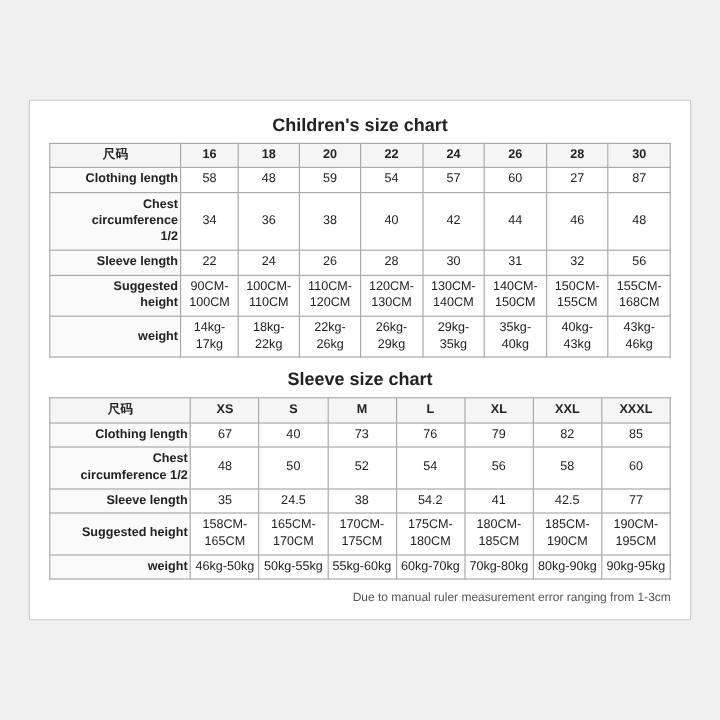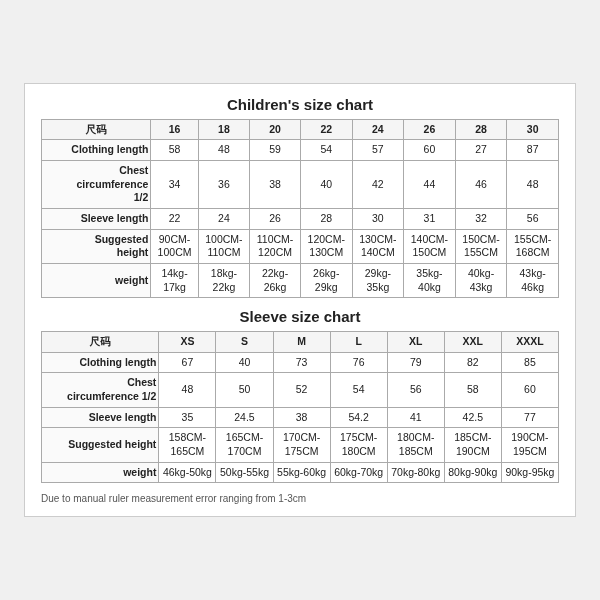--- a/index.html
+++ b/index.html
@@ -44,21 +44,21 @@
       font-weight: bold;
     }
     .row-header {
       text-align: right;
       padding-left: 21px;
       font-weight: bold;
       background: #fafafa;
       min-width: 60px;
     }
     .footnote {
-      text-align: left;
+      text-align: right;
       font-size: 10px;
       color: #555;
       margin-top: 4px;
     }
   </style>
 </head>
 <body>
 
 <div class="container">
 

